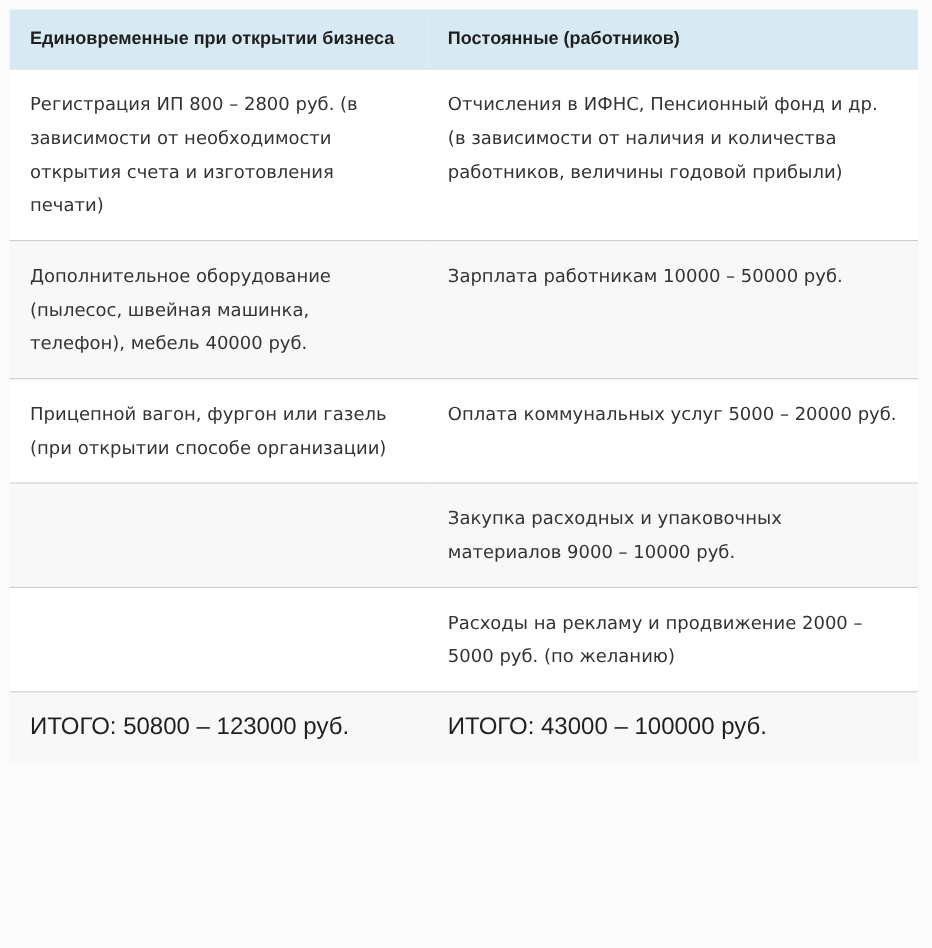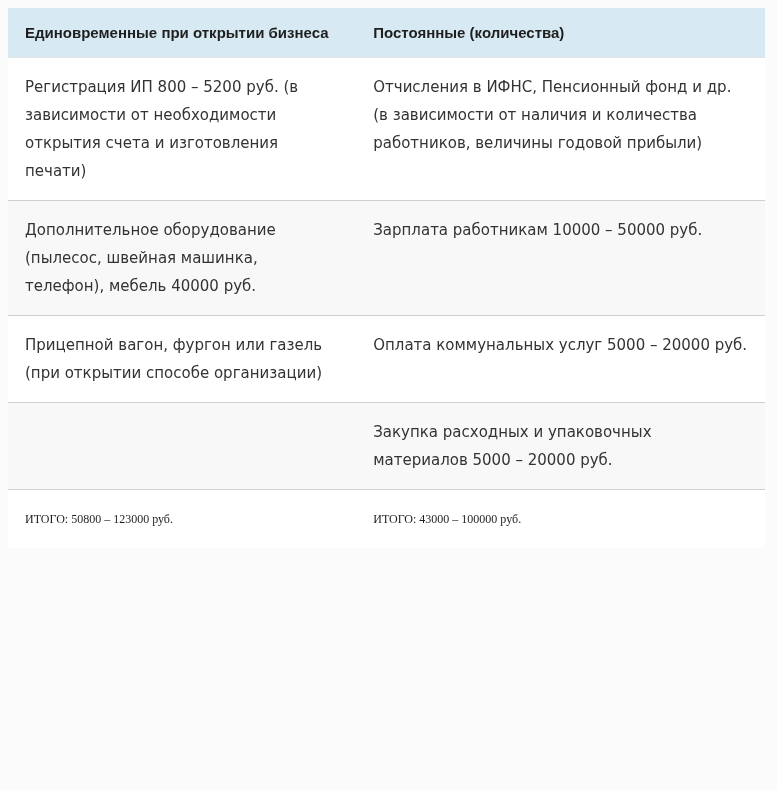--- a/index.html
+++ b/index.html
@@ -48,54 +48,58 @@
     vertical-align: top;
     padding: 15px 17px;
     border-bottom: 1px solid var(--border, #cfcfcf);
   }
 
   table.cost-table tbody tr { background: var(--row-bg, #ffffff); }
   table.cost-table tbody tr:nth-child(even) { background: var(--row-alt-bg, #f8f8f8); }
 
   
   table.cost-table tbody tr.total-row td {
-    font-family: Liberation Serif, serif;
-    font-size: 12px;
+    font-family: Liberation Sans, sans-serif;
+    font-size: 20px;
     line-height: 28px;
     color: var(--header-text, #1f1f1f);
     border-bottom: none;
   }
 </style>
 </head>
 <body>
 
 <div class="page">
   <table class="cost-table">
     <thead>
       <tr>
         <th>Единовременные при открытии бизнеса</th>
-        <th>Постоянные (количества)</th>
+        <th>Постоянные (работников)</th>
       </tr>
     </thead>
     <tbody>
       <tr>
-        <td>Регистрация ИП 800 – 5200 руб. (в зависимости от необходимости открытия счета и изготовления печати)</td>
+        <td>Регистрация ИП 800 – 2800 руб. (в зависимости от необходимости открытия счета и изготовления печати)</td>
         <td>Отчисления в ИФНС, Пенсионный фонд и др. (в зависимости от наличия и количества работников, величины годовой прибыли)</td>
       </tr>
       <tr>
         <td>Дополнительное оборудование (пылесос, швейная машинка, телефон), мебель 40000 руб.</td>
         <td>Зарплата работникам 10000 – 50000 руб.</td>
       </tr>
       <tr>
         <td>Прицепной вагон, фургон или газель (при открытии способе организации)</td>
         <td>Оплата коммунальных услуг 5000 – 20000 руб.</td>
       </tr>
       <tr>
         <td></td>
-        <td>Закупка расходных и упаковочных материалов 5000 – 20000 руб.</td>
+        <td>Закупка расходных и упаковочных материалов 9000 – 10000 руб.</td>
+      </tr>
+      <tr>
+        <td></td>
+        <td>Расходы на рекламу и продвижение 2000 – 5000 руб. (по желанию)</td>
       </tr>
       <tr class="total-row">
         <td>ИТОГО: 50800 – 123000 руб.</td>
         <td>ИТОГО: 43000 – 100000 руб.</td>
       </tr>
     </tbody>
   </table>
 </div>
 
 </body></html>

